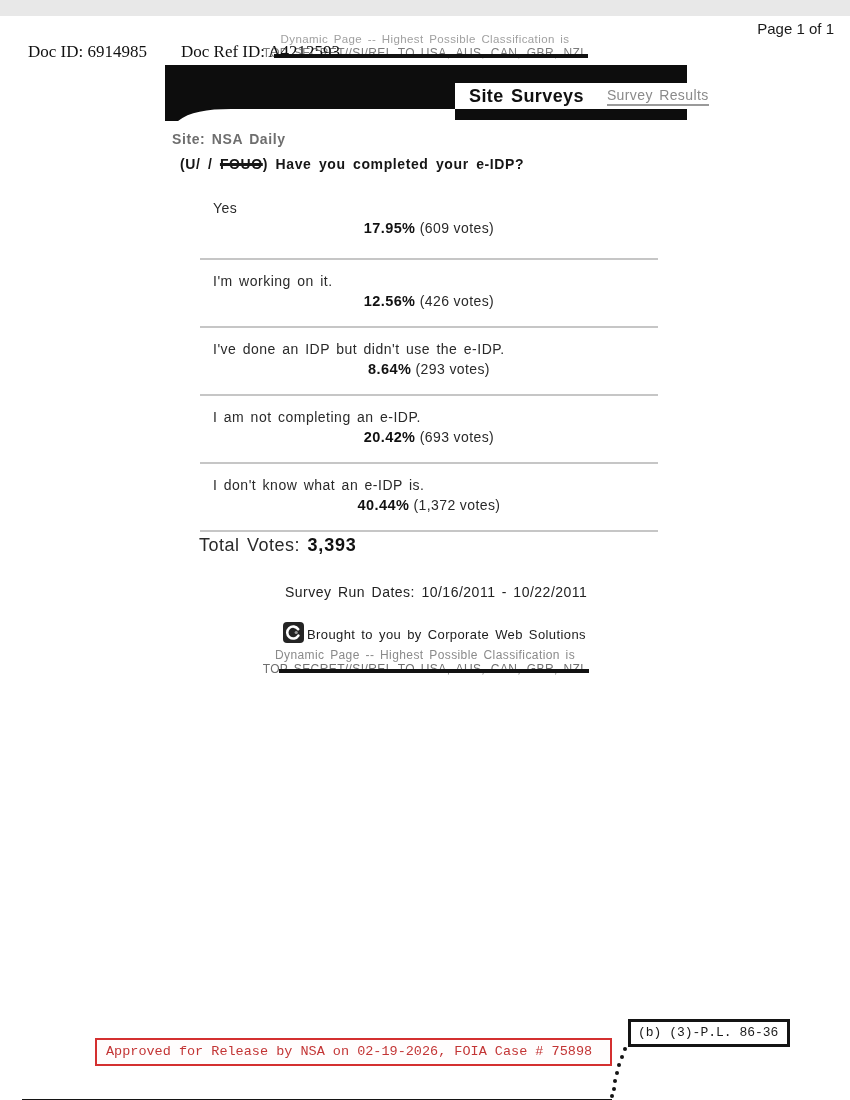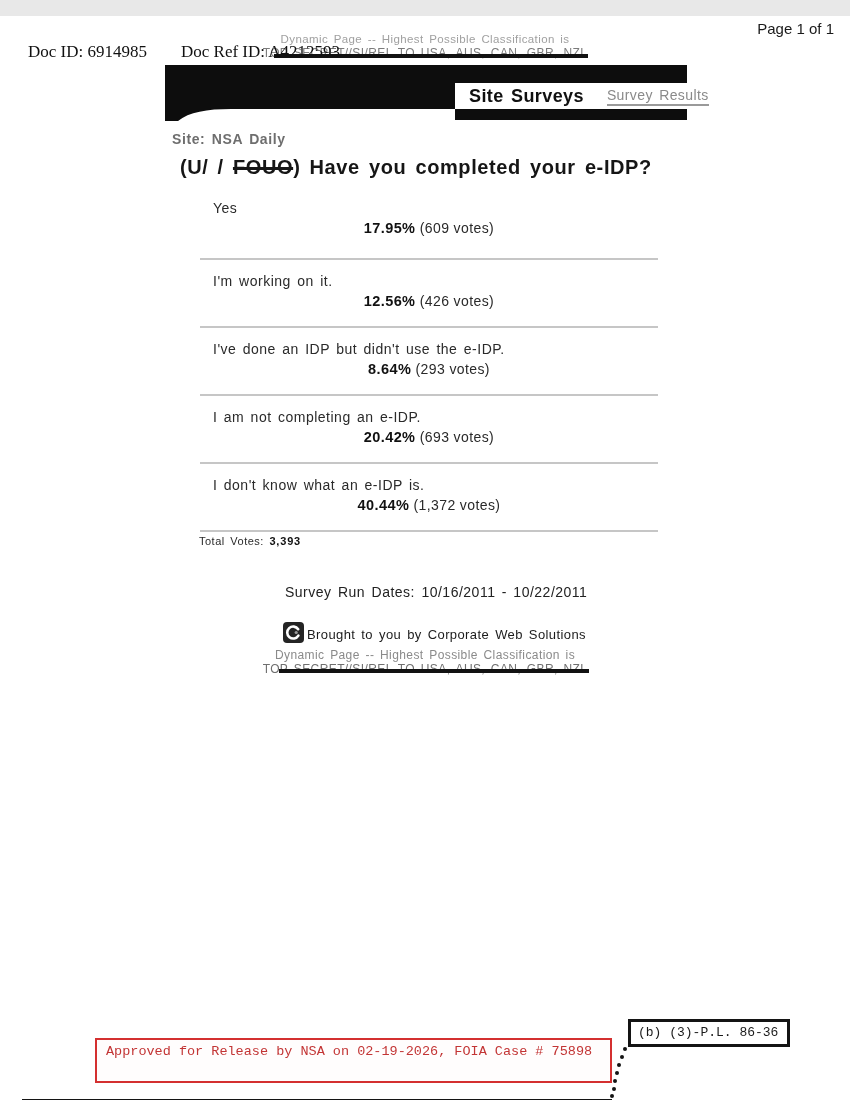--- a/index.html
+++ b/index.html
@@ -25,50 +25,50 @@
   
   .banner-left{top:49px;left:165px;z-index:1;}
   .banner-topbar{top:49px;left:455px;width:232px;height:18px;background:#0d0d0d;}
   .banner-tabs{top:67px;left:455px;width:232px;height:26px;background:#fff;display:flex;align-items:center;}
   .tab-a{margin-left:14px;font-size:18px;font-weight:bold;color:#101010;letter-spacing:.4px;word-spacing:2px;white-space:nowrap;}
   .tab-b{margin-left:23px;font-size:14px;color:#8a8a8a;border-bottom:2px solid #9a9a9a;padding-bottom:1px;letter-spacing:.4px;word-spacing:2px;white-space:nowrap;}
   .banner-botbar{top:93px;left:455px;width:232px;height:11px;background:#0d0d0d;}
 
   
   .site-label{top:115px;left:172px;font-size:14px;font-weight:bold;color:#6e6e6e;letter-spacing:.6px;word-spacing:2px;}
-  .question{top:140px;left:180px;font-size:20px;font-weight:bold;color:#161616;letter-spacing:.6px;word-spacing:3px;white-space:nowrap;}
+  .question{top:140px;left:180px;font-size:14px;font-weight:bold;color:#161616;letter-spacing:.6px;word-spacing:3px;white-space:nowrap;}
   .question .struck{text-decoration:line-through;text-decoration-thickness:2.5px;}
 
   .results{top:170px;left:200px;width:458px;}
   .result-row{padding:13px 0 17px 0;border-bottom:2px solid #c6c6c6;}
   .result-row .lbl{font-size:14px;color:#2a2a2a;letter-spacing:.5px;word-spacing:2px;padding-left:13px;}
   .result-row .val{margin-top:4px;text-align:center;font-size:14px;color:#2a2a2a;letter-spacing:.4px;}
   .result-row .pct{font-weight:bold;font-size:14.5px;color:#111;}
   .result-row:first-child{padding-top:14px;padding-bottom:22px;}
 
-  .total-line{top:519px;left:199px;font-size:11px;color:#2a2a2a;letter-spacing:.5px;word-spacing:2px;}
+  .total-line{top:519px;left:199px;font-size:18px;color:#2a2a2a;letter-spacing:.5px;word-spacing:2px;}
   .total-line b{color:#111;letter-spacing:.8px;}
 
   .run-dates{top:568px;left:285px;font-size:14px;color:#222;letter-spacing:.5px;word-spacing:2px;white-space:nowrap;}
 
   .credit{top:606px;left:283px;display:flex;align-items:center;}
   .credit-text{font-size:13px;font-weight:normal;color:#1b1b1b;letter-spacing:.4px;word-spacing:2px;margin-left:3px;white-space:nowrap;}
 
   .class-f1{top:632px;font-size:12px;color:#8a8a8a;}
   .class-f2{top:646px;font-size:12px;color:#6f6f6f;}
   .strike-footer{top:653px;left:279px;width:310px;}
 
   
   .exemption-box{
     top:1003px;left:628px;width:142px;padding:3px 7px 4px 7px;
     border:3px solid #141414;background:#fff;
     font-family:"Liberation Mono",monospace;font-size:13px;color:#1a1a1a;white-space:nowrap;
   }
   .release-box{
-    top:1022px;left:95px;width:495px;padding:4px 9px 22px 9px;
+    top:1022px;left:95px;width:495px;padding:4px 9px 5px 9px;
     border:2px solid #d43030;background:#fffdfd;
     font-family:"Liberation Mono",monospace;font-size:13.5px;color:#c33535;white-space:nowrap;
   }
   .dot{width:4px;height:4px;background:#141414;border-radius:50%;}
 
   .cutoff-box{
     top:1083px;left:22px;width:584px;height:20px;background:#fff;
     border-top:3px solid #141414;border-left:3px solid #141414;border-right:3px solid #141414;
   }
   .date-stamp{top:1084px;left:763px;font-size:15px;color:#1a1a1a;}

